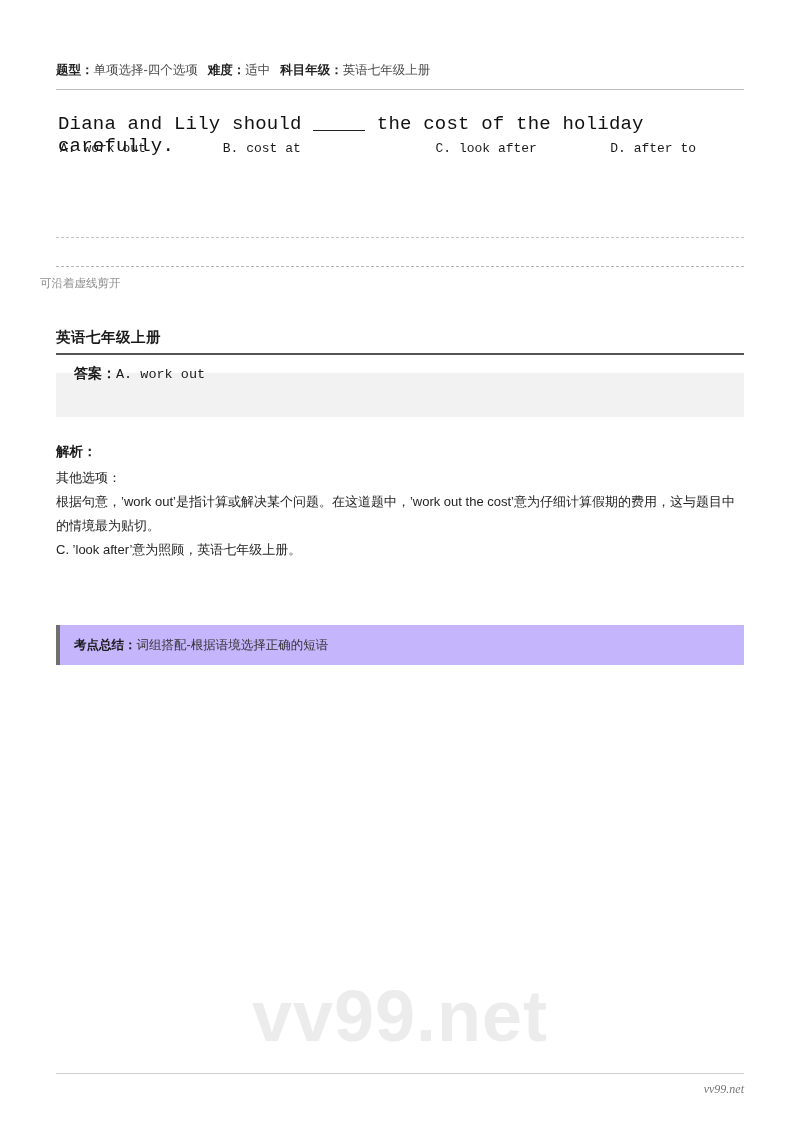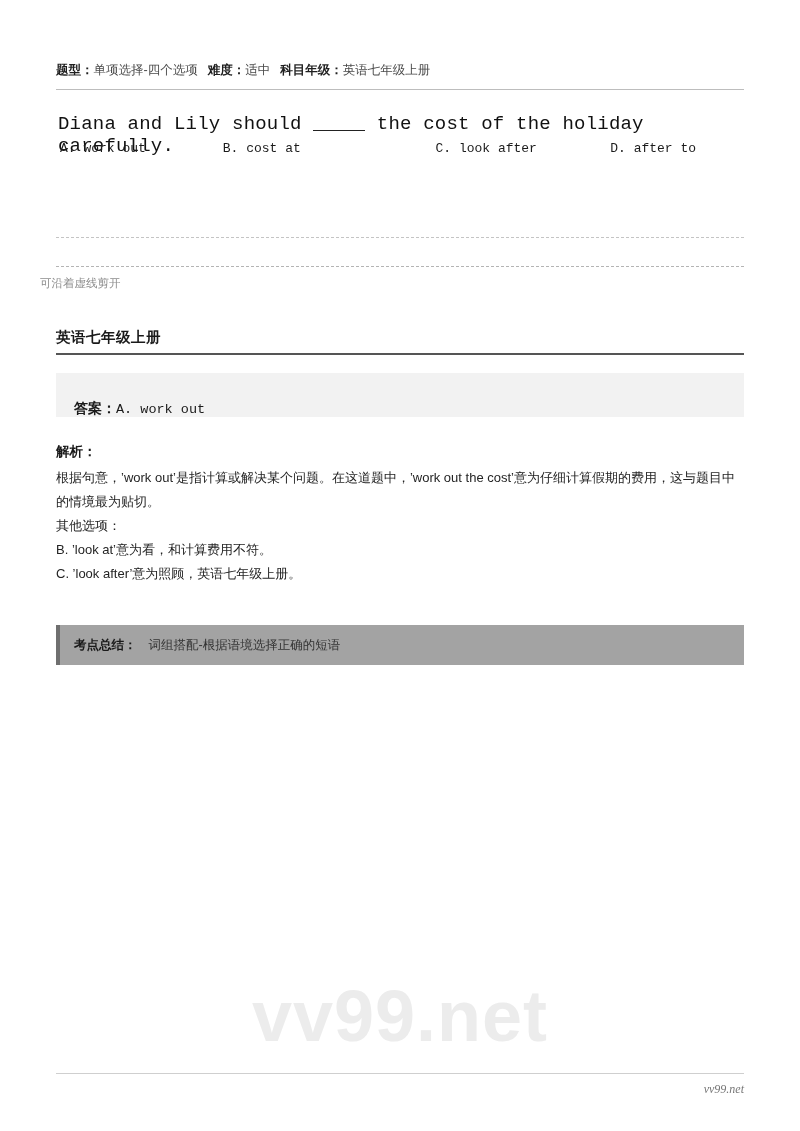--- a/index.html
+++ b/index.html
@@ -135,21 +135,21 @@
     left: 56px;
     top: 373px;
     width: 688px;
     height: 44px;
     background: #f2f2f2;
     box-sizing: border-box;
   }
   .answer-text {
     position: absolute;
     left: 74px;
-    top: 400px;
+    top: 365px;
     font-size: 14px;
     color: #1a1a1a;
     font-family: "Liberation Sans", sans-serif;
   }
   .answer-text .ans-label { font-weight: bold; }
   .answer-text .ans-value {
     font-family: "Liberation Mono", monospace;
     font-size: 13.5px;
   }
 
@@ -175,38 +175,38 @@
   }
   .analysis-body p { margin: 0; }
 
   
   .keypoint {
     position: absolute;
     left: 56px;
     top: 625px;
     width: 688px;
     height: 40px;
-    background: #a3a3a3;
+    background: #c4b5fd;
     box-sizing: border-box;
     border-left: 4px solid #6f6f6f;
     display: flex;
     align-items: center;
   }
   .kp-label {
     font-family: "Liberation Sans", sans-serif;
     font-size: 12.5px;
     font-weight: bold;
     color: #1a1a1a;
     margin-left: 14px;
   }
   .kp-text {
     font-family: "Liberation Sans", sans-serif;
     font-size: 12.5px;
     color: #333333;
-    margin-left: 12px;
+    margin-left: 0;
   }
 
   
   .watermark {
     position: absolute;
     left: 0;
     top: 975px;
     width: 800px;
     text-align: center;
     font-family: "Liberation Sans", sans-serif;
@@ -264,23 +264,22 @@
   <div class="section-title">英语七年级上册</div>
   <div class="section-rule"></div>
 
   <div class="answer-box"></div>
   <div class="answer-text">
     <span class="ans-label">答案：</span><span class="ans-value">A. work out</span>
   </div>
 
   <div class="analysis-label">解析：</div>
   <div class="analysis-body">
+    <p>其他选项：</p>
     <p>根据句意，’work out’是指计算或解决某个问题。在这道题中，’work out the cost’意为仔细计算假期的费用，这与题目中的情境最为贴切。</p>
-    <p>其他选项：</p>
-    <p>B. ’look at’意为看，和计算费用不符。</p>
     <p>C. ’look after’意为照顾，英语七年级上册。</p>
   </div>
 
   <div class="keypoint">
     <span class="kp-label">考点总结：</span>
     <span class="kp-text">词组搭配-根据语境选择正确的短语</span>
   </div>
 
   <div class="watermark">vv99.net</div>
 

